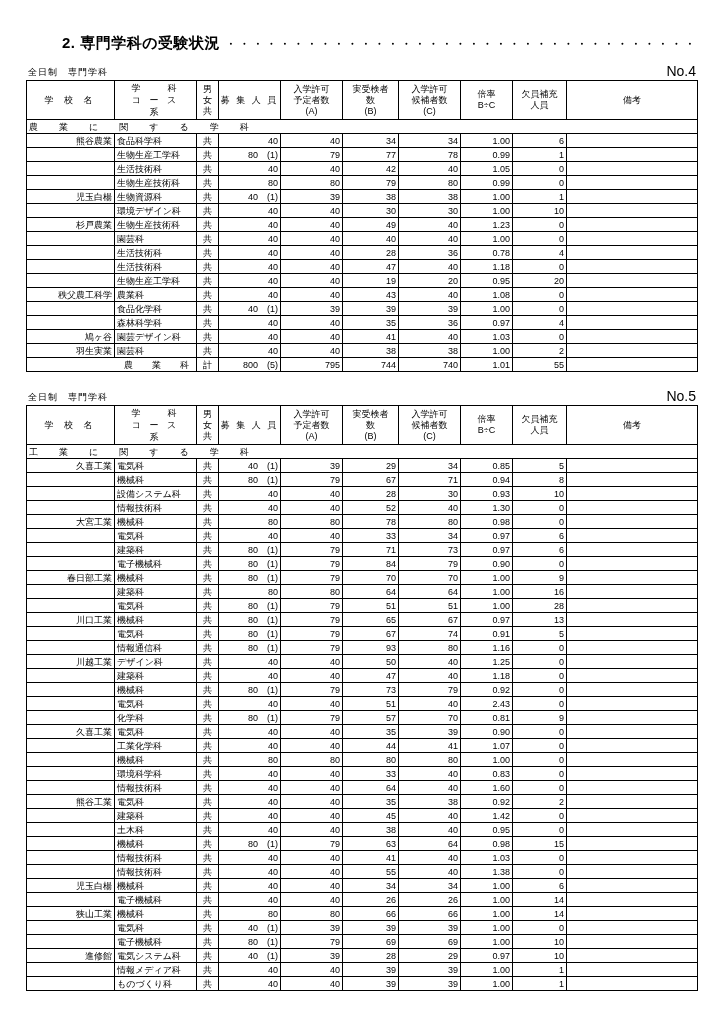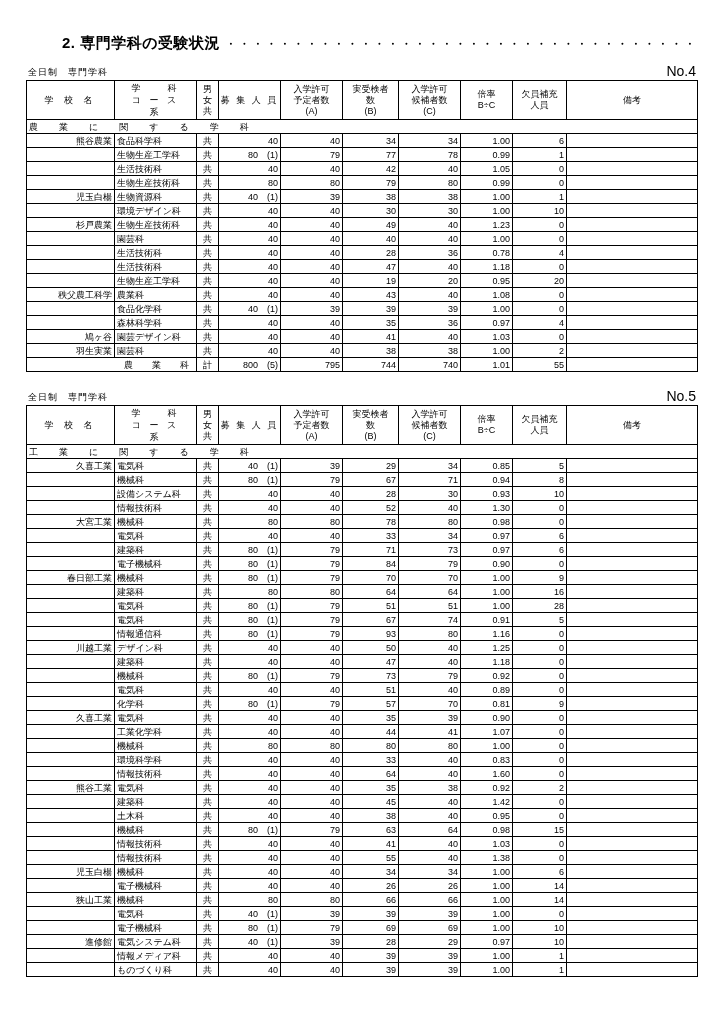--- a/index.html
+++ b/index.html
@@ -566,20 +566,32 @@
             <td class="c">共</td>
             <td class="r">80　(1)</td>
             <td class="r">79</td>
             <td class="r">51</td>
             <td class="r">51</td>
             <td class="r">1.00</td>
             <td class="r">28</td>
             <td class="l"></td>
           </tr>
           <tr>
+            <td class="school">川口工業</td>
+            <td class="l">機械科</td>
+            <td class="c">共</td>
+            <td class="r">80　(1)</td>
+            <td class="r">79</td>
+            <td class="r">65</td>
+            <td class="r">67</td>
+            <td class="r">0.97</td>
+            <td class="r">13</td>
+            <td class="l"></td>
+          </tr>
+          <tr>
             <td class="school"></td>
             <td class="l">電気科</td>
             <td class="c">共</td>
             <td class="r">80　(1)</td>
             <td class="r">79</td>
             <td class="r">67</td>
             <td class="r">74</td>
             <td class="r">0.91</td>
             <td class="r">5</td>
             <td class="l"></td>
@@ -633,21 +645,21 @@
             <td class="l"></td>
           </tr>
           <tr>
             <td class="school"></td>
             <td class="l">電気科</td>
             <td class="c">共</td>
             <td class="r">40</td>
             <td class="r">40</td>
             <td class="r">51</td>
             <td class="r">40</td>
-            <td class="r">0.89</td>
+            <td class="r">2.43</td>
             <td class="r">0</td>
             <td class="l"></td>
           </tr>
           <tr>
             <td class="school"></td>
             <td class="l">化学科</td>
             <td class="c">共</td>
             <td class="r">80　(1)</td>
             <td class="r">79</td>
             <td class="r">57</td>

